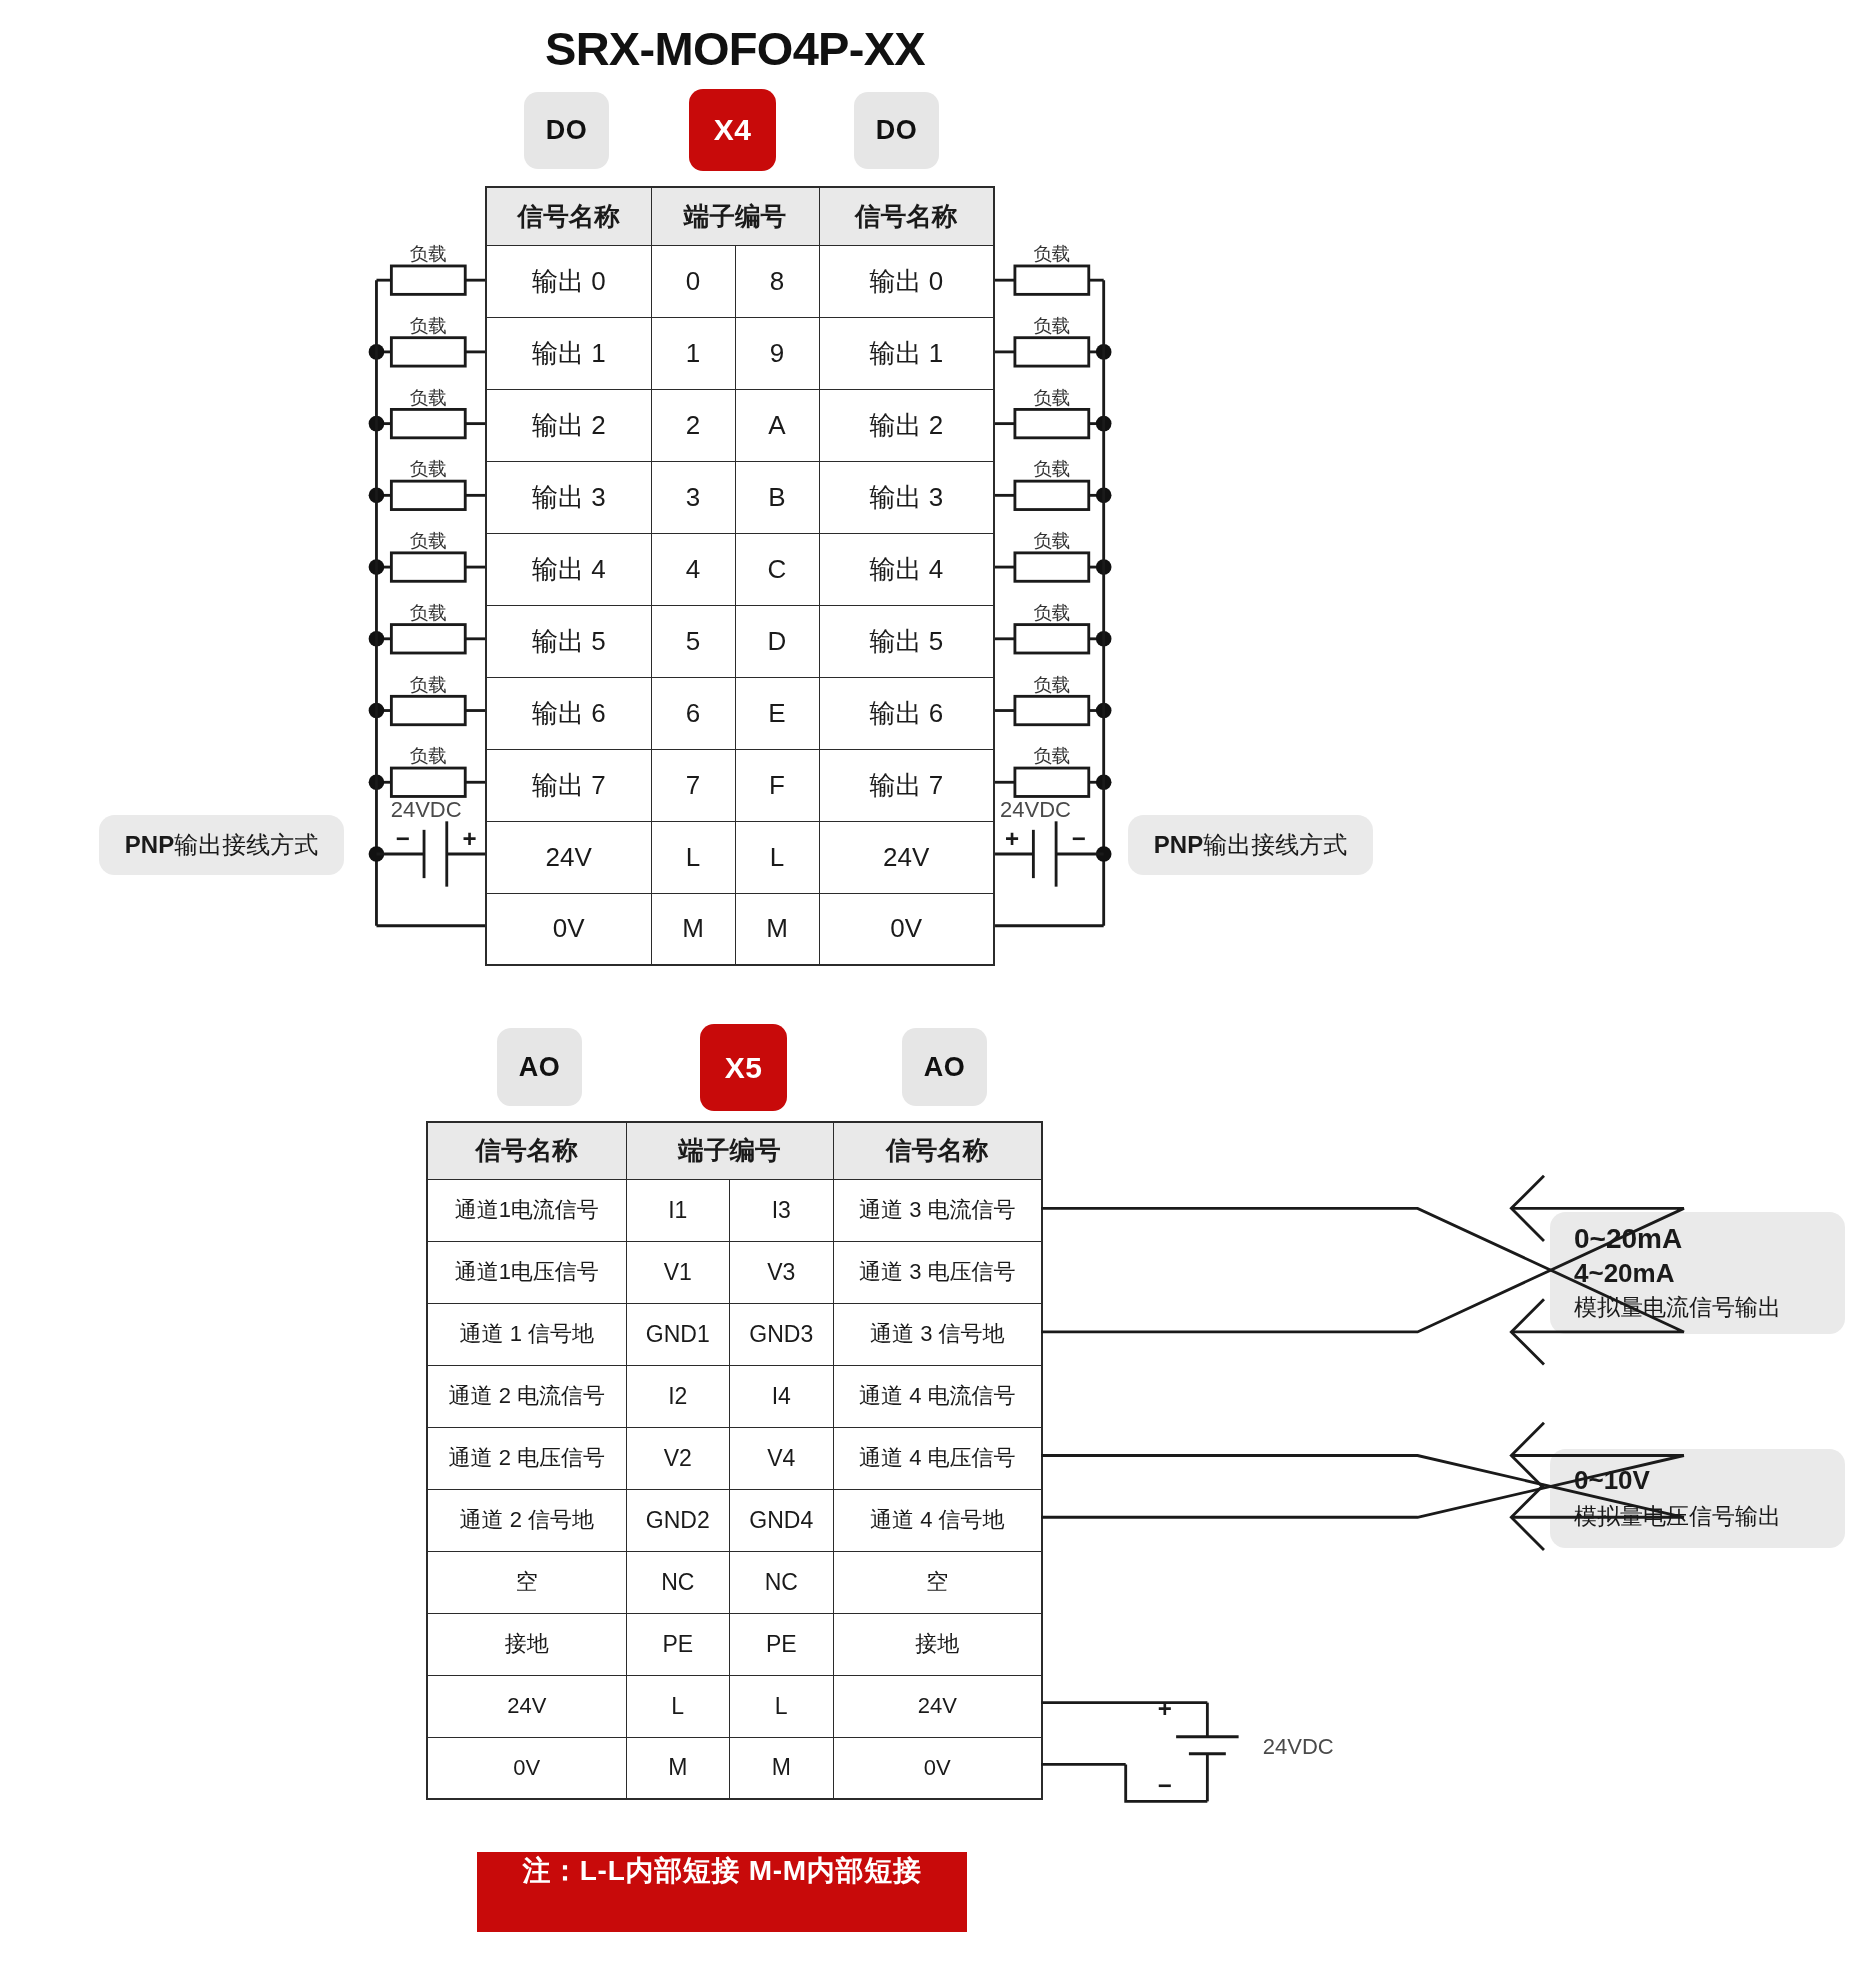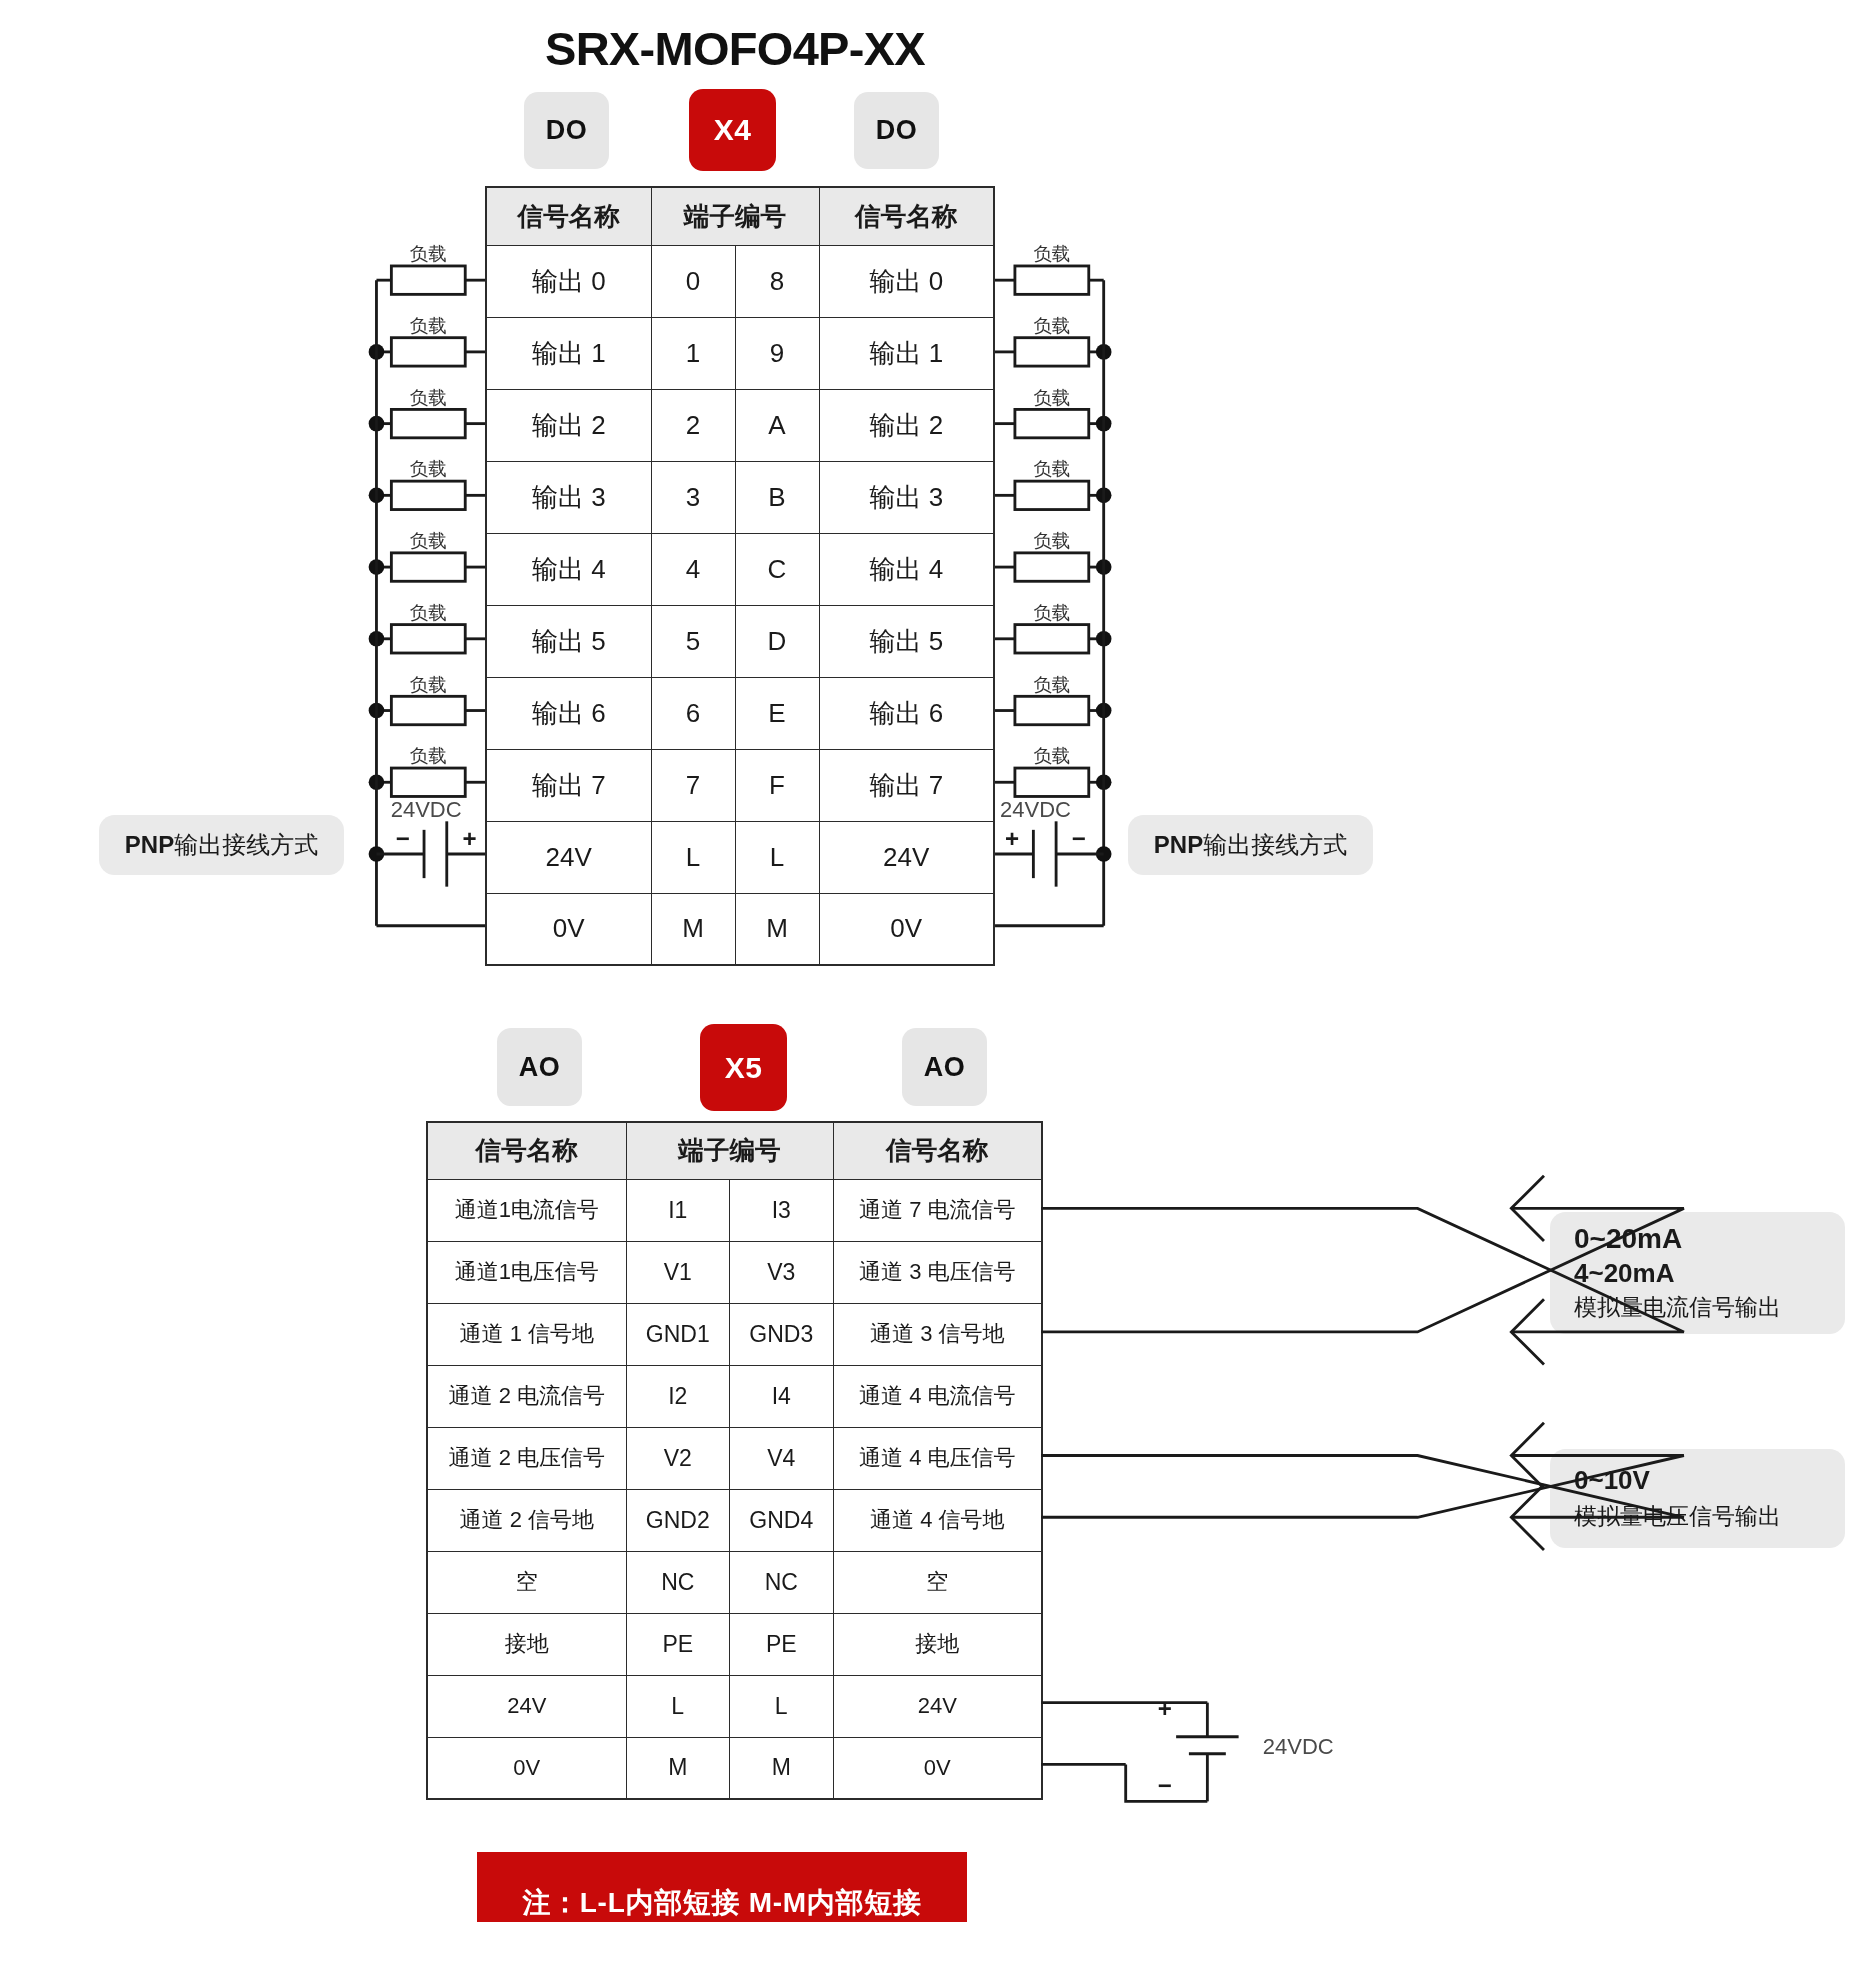--- a/index.html
+++ b/index.html
@@ -97,24 +97,24 @@
   .res { fill: #ffffff; stroke: #1a1a1a; stroke-width: 4; }
   .dot { fill: #111111; }
   .lbl-load { fill: #333333; font-size: 26px; text-anchor: middle; }
   .lbl-dc { fill: #4a4a4a; font-size: 31px; }
   .lbl-sign { fill: #1a1a1a; font-size: 34px; font-weight: 700; text-anchor: middle; }
 
   
   #note {
     position: absolute;
     left: 477px; top: 1852px;
-    width: 490px; height: 70px;
+    width: 490px; height: 80px;
     background: #c80a0a;
     color: #ffffff;
-    display: flex; align-items: flex-end; justify-content: center;
+    display: flex; align-items: flex-start; justify-content: center;
     font-size: 28px;
     font-weight: 700;
     letter-spacing: 0.7px;
   }
 </style>
 </head>
 <body>
 
 <div id="page">
 
@@ -218,21 +218,21 @@
         <th style="width:199px;">信号名称</th>
         <th colspan="2" style="width:207px;">端子编号</th>
         <th style="width:209px;">信号名称</th>
       </tr>
     </thead>
     <tbody id="ao-body">
         <tr>
           <td class="sig" style="width:199px;">通道1电流信号</td>
           <td style="width:104px;">I1</td>
           <td style="width:104px;">I3</td>
-          <td class="sig" style="width:209px;">通道 7 电流信号</td>
+          <td class="sig" style="width:209px;">通道 3 电流信号</td>
         </tr>
         <tr>
           <td class="sig" style="width:199px;">通道1电压信号</td>
           <td style="width:104px;">V1</td>
           <td style="width:104px;">V3</td>
           <td class="sig" style="width:209px;">通道 3 电压信号</td>
         </tr>
         <tr>
           <td class="sig" style="width:199px;">通道 1 信号地</td>
           <td style="width:104px;">GND1</td>

